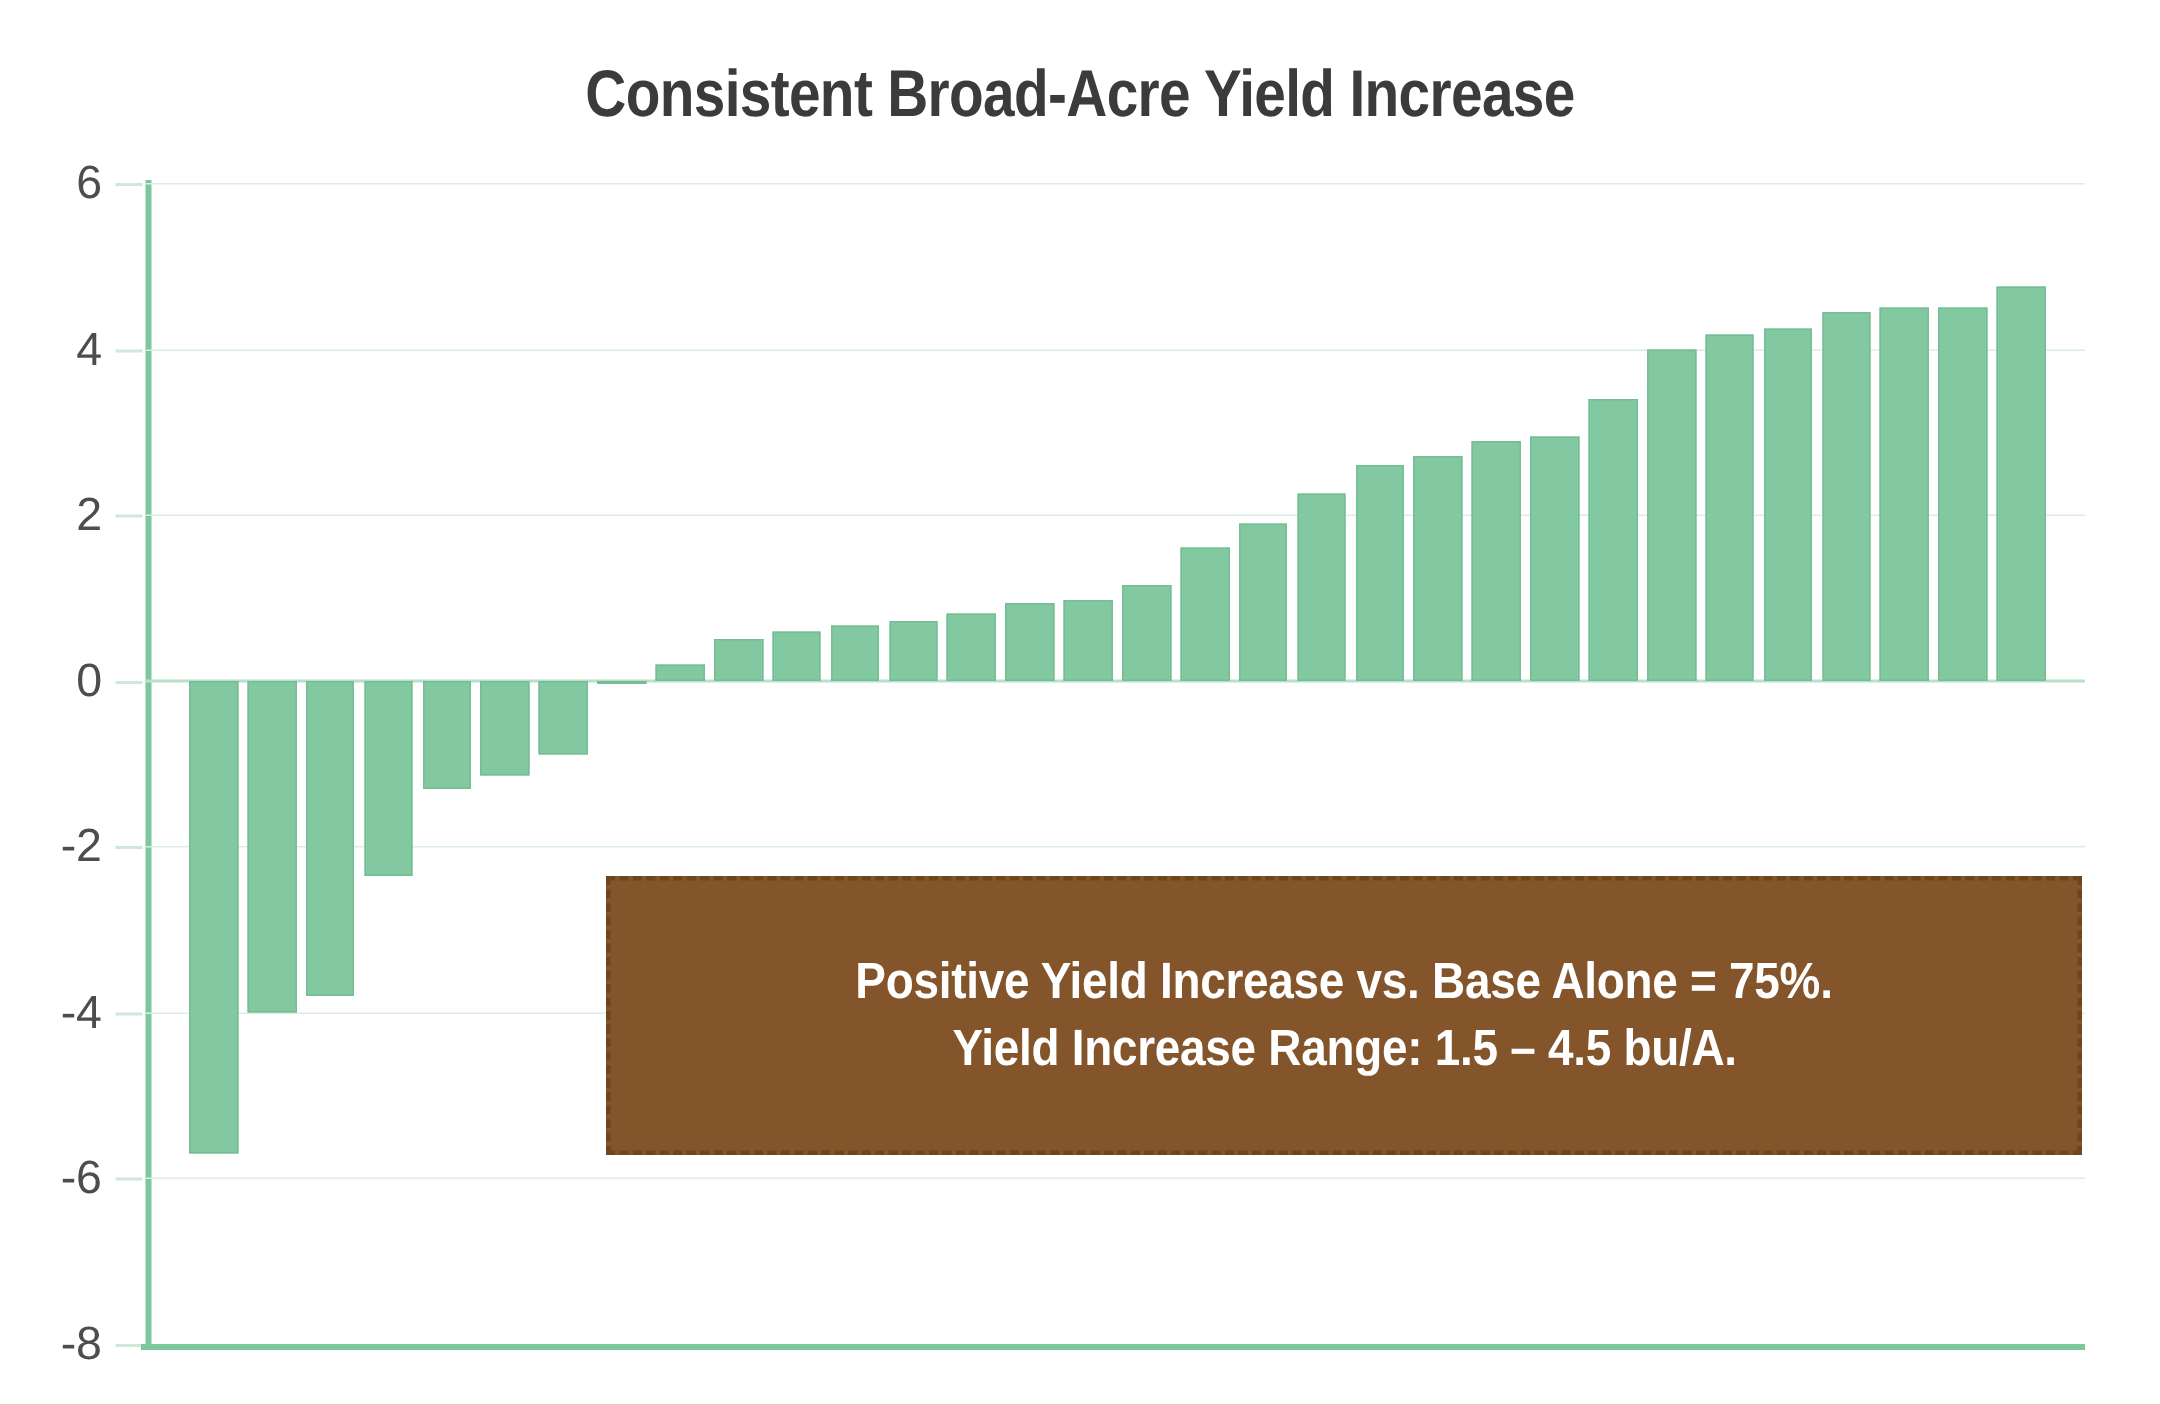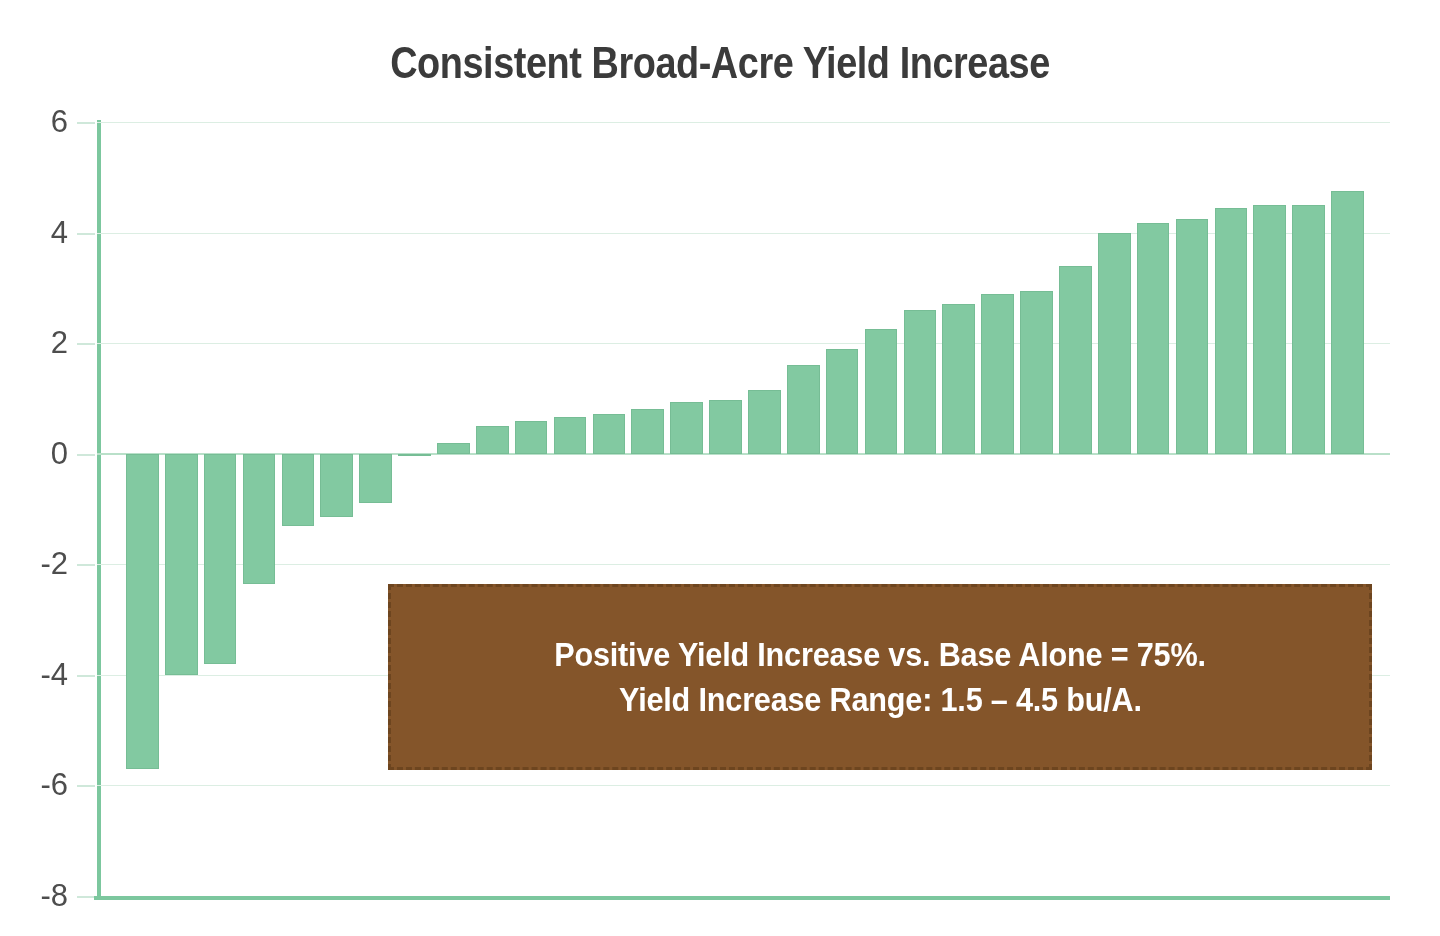--- a/index.html
+++ b/index.html
@@ -99,21 +99,21 @@
   .bar {
     position: absolute;
     background: #82c9a1;
     border: 1px solid #76bd95;
     box-sizing: border-box;
   }
 
   
   #callout-box {
     position: absolute;
-    left: 388px;
+    left: 404px;
     top: 584px;
     width: 984px;
     height: 186px;
     background: #84552a;
     border: 3px dashed #6d451f;
     box-sizing: border-box;
     display: flex;
     flex-direction: column;
     align-items: center;
     justify-content: center;

